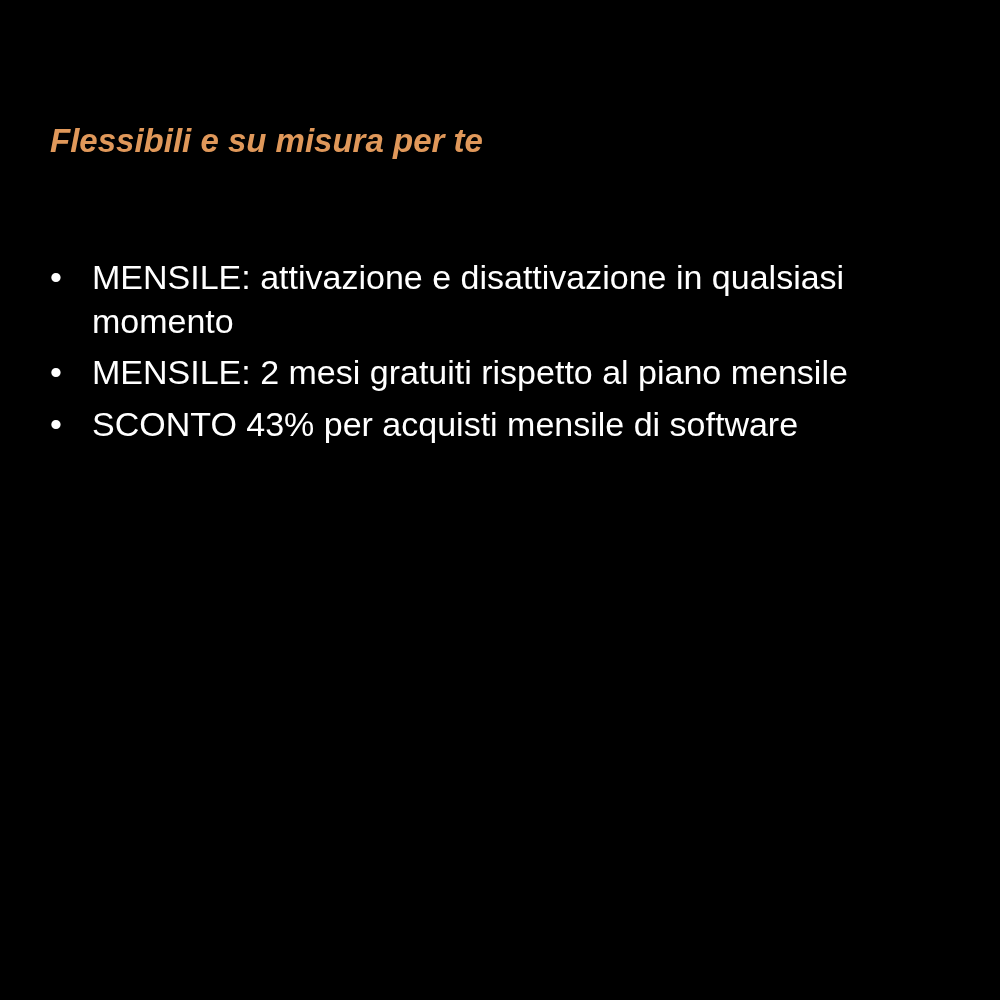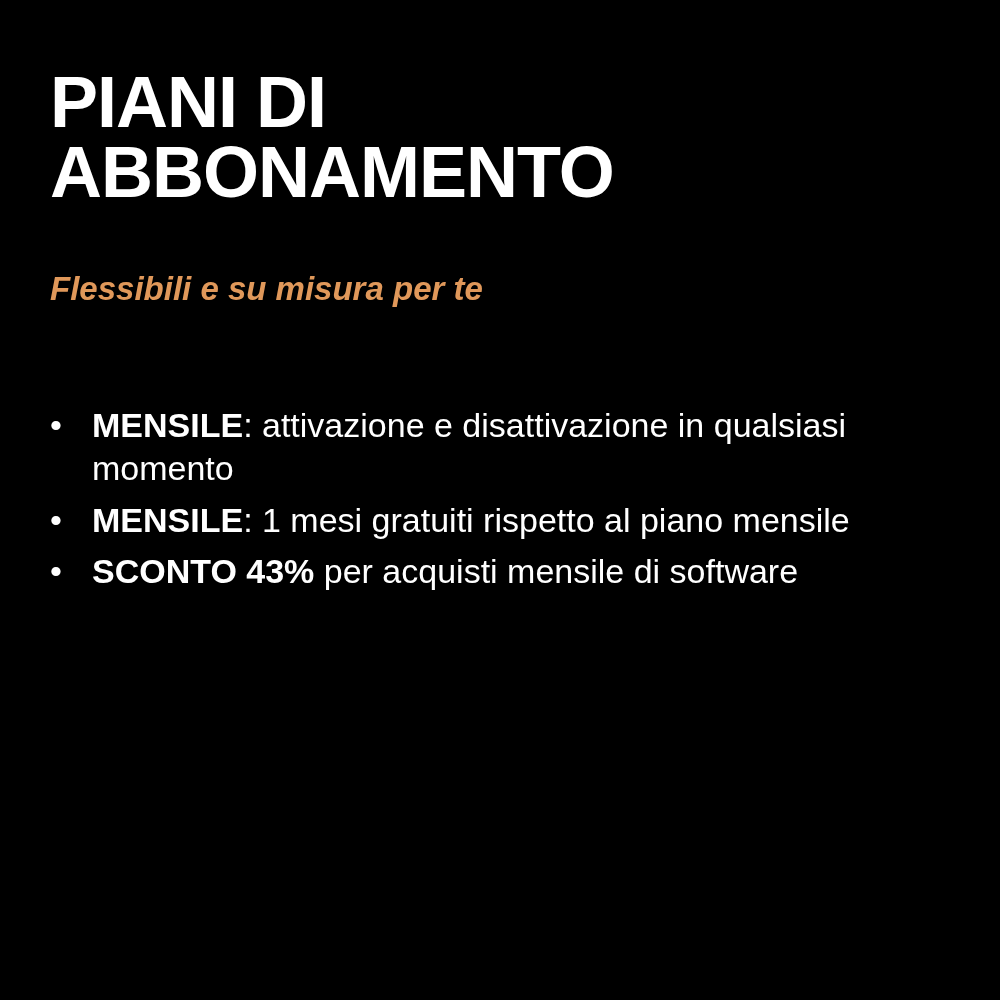--- a/index.html
+++ b/index.html
@@ -58,43 +58,42 @@
   }
   .bullet-dot {
     position: absolute;
     left: 0;
     top: 0;
     font-size: 34px;
     line-height: 1.28;
     color: #ffffff;
   }
   .bullet-item .lead {
-    font-weight: bold;
+    font-weight: normal;
     text-align: center;
   }
 </style>
 </head>
 <body>
 
 <div class="slide">
 
-  <h1 class="title">PIANI DI ABBONAMENTO</h1>
 
   <h2 class="subtitle">Flessibili e su misura per te</h2>
 
   <ul class="bullet-list">
 
     <li class="bullet-item">
       <span class="bullet-dot">•</span>
       <span class="lead">MENSILE</span><span>: attivazione e disattivazione in qualsiasi momento</span>
     </li>
 
     <li class="bullet-item">
       <span class="bullet-dot">•</span>
-      <span class="lead">MENSILE</span><span>: 1 mesi gratuiti rispetto al piano mensile</span>
+      <span class="lead">MENSILE</span><span>: 2 mesi gratuiti rispetto al piano mensile</span>
     </li>
 
     <li class="bullet-item">
       <span class="bullet-dot">•</span>
       <span class="lead">SCONTO 43%</span><span> per acquisti mensile di software</span>
     </li>
 
   </ul>
 
 </div>

